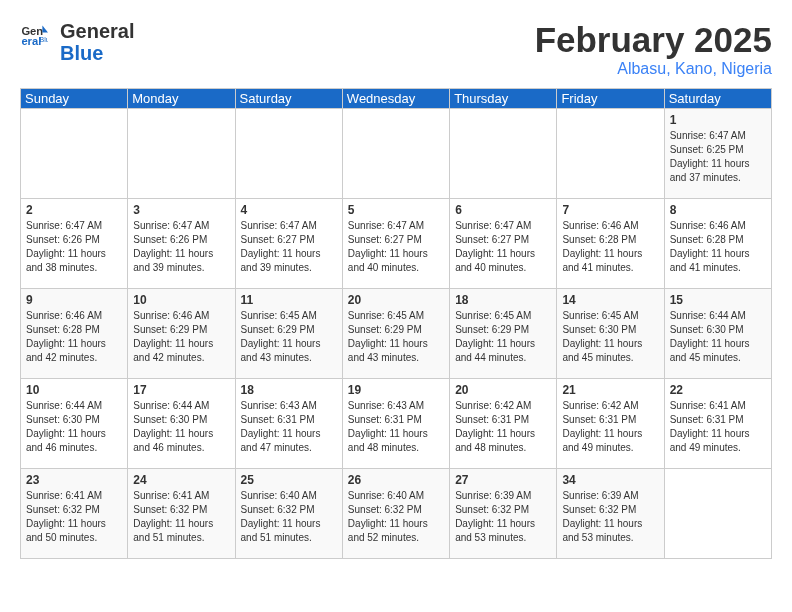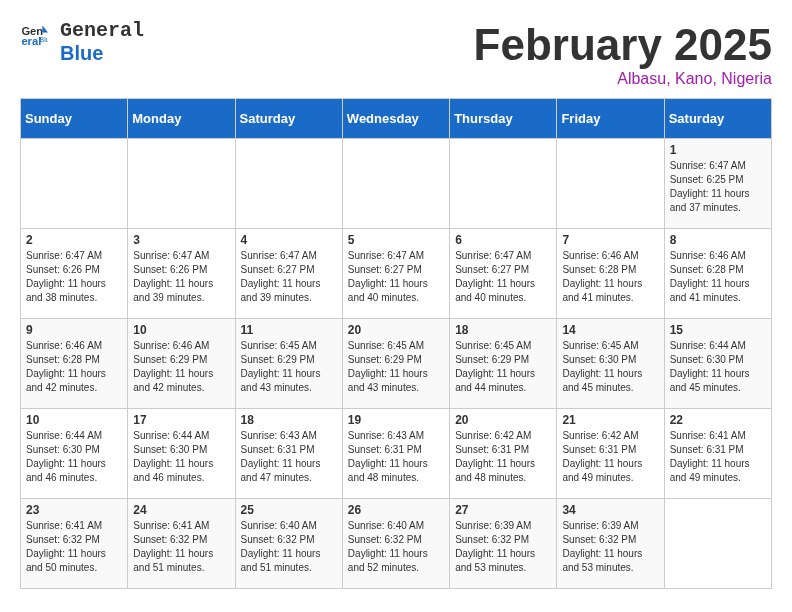--- a/index.html
+++ b/index.html
@@ -22,39 +22,39 @@
       gap: 12px;
     }
     .logo-icon {
       width: 28px;
       height: 28px;
     }
     .title-block {
       text-align: right;
     }
     .month-title {
-      font-size: 44px;
+      font-size: 35px;
       font-weight: bold;
       color: #333;
     }
     .location-title {
       font-size: 16px;
-      color: #a21caf;
+      color: #3b82f6;
     }
     table {
       width: 100%;
       border-collapse: collapse;
       table-layout: fixed;
     }
     thead tr th {
       background-color: #1a6ac7;
       color: white;
       font-size: 13px;
-      font-weight: bold;
-      padding: 12px 4px;
+      font-weight: normal;
+      padding: 2px 4px;
       text-align: left;
       border: 1px solid #ccc;
     }
     tbody tr td {
       vertical-align: top;
       border: 1px solid #ccc;
       padding: 4px 5px;
       font-size: 10.5px;
       color: #333;
       height: 90px;
@@ -83,21 +83,21 @@
 
 <div class="header">
   <div class="logo">
     <svg class="logo-icon" viewBox="0 0 40 40">
       <text x="2" y="22" font-size="16" font-weight="bold" fill="#333">Gen</text>
       <text x="2" y="36" font-size="16" font-weight="bold" fill="#1a6ac7">eral</text>
       <polygon points="32,8 40,18 32,18" fill="#1a6ac7"></polygon>
       <text x="28" y="32" font-size="10" fill="#1a6ac7">Blue</text>
     </svg>
     <div>
-      <div style="font-size:20px; font-weight:bold; color:#333; line-height:1.1;font-family:Liberation Mono, monospace;"><span style="color:#333">General</span></div>
+      <div style="font-size:20px; font-weight:bold; color:#333; line-height:1.1;"><span style="color:#333">General</span></div>
       <div style="font-size:20px; font-weight:bold; color:#1a6ac7; line-height:1.1;">Blue</div>
     </div>
   </div>
   <div class="title-block">
     <div class="month-title">February 2025</div>
     <div class="location-title">Albasu, Kano, Nigeria</div>
   </div>
 </div>
 
 <table>

